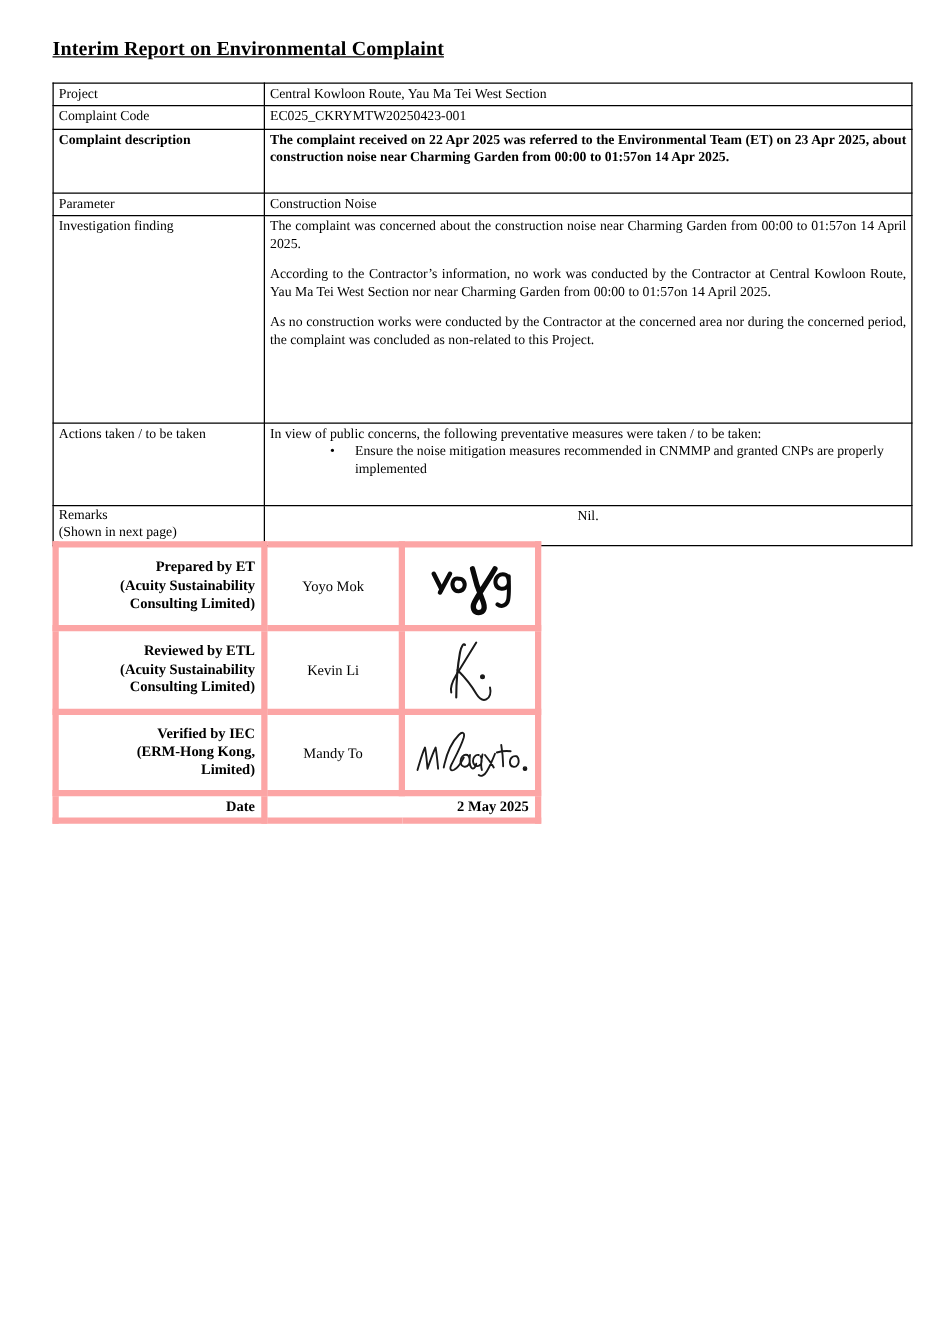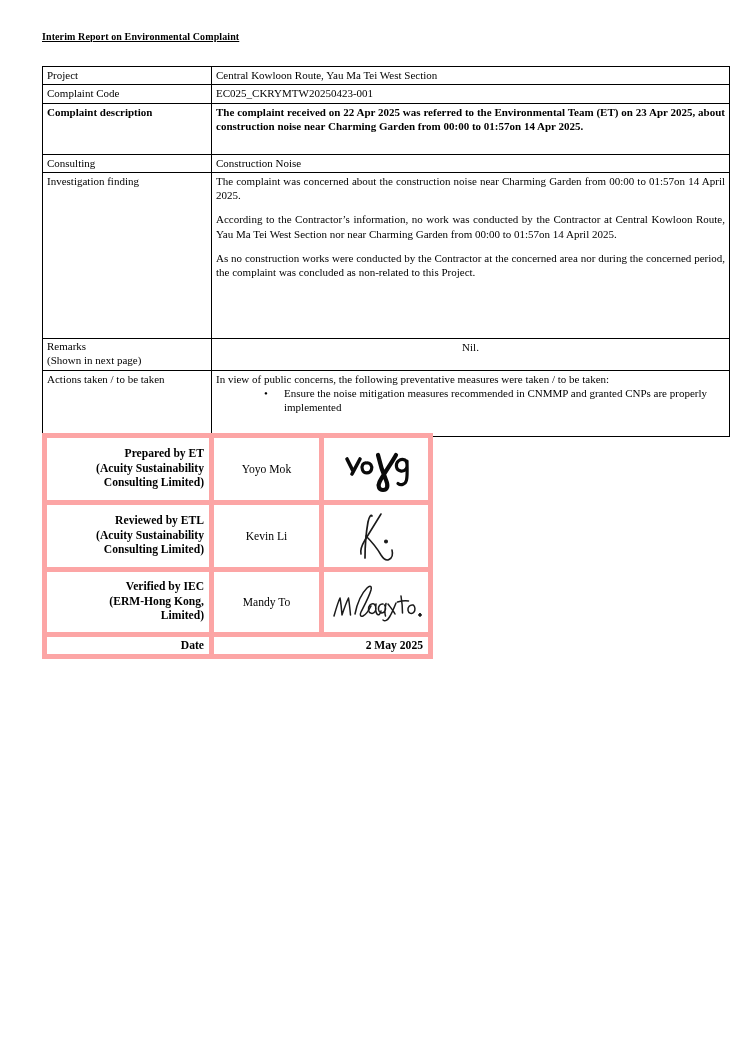--- a/index.html
+++ b/index.html
@@ -23,21 +23,21 @@
     top: 0;
     width: 751px;
     height: 1060px;
   }
 
   
   .doc-title {
     position: absolute;
     left: 42px;
     top: 31px;
-    font-size: 10px;
+    font-size: 16px;
     font-weight: bold;
     text-decoration: underline;
     letter-spacing: 0.1px;
     white-space: nowrap;
   }
 
   
   .main-table {
     position: absolute;
     left: 42px;
@@ -168,49 +168,49 @@
         <td class="cell-label">Complaint Code</td>
         <td class="cell-value">EC025_CKRYMTW20250423-001</td>
       </tr>
 
       <tr>
         <td class="cell-label tall-desc">Complaint description</td>
         <td class="cell-value tall-desc">The complaint received on 22 Apr 2025 was referred to the Environmental Team (ET) on 23 Apr 2025, about construction noise near Charming Garden from 00:00 to 01:57on 14 Apr 2025.</td>
       </tr>
 
       <tr>
-        <td class="cell-label">Consulting</td>
+        <td class="cell-label">Parameter</td>
         <td class="cell-value">Construction Noise</td>
       </tr>
 
       <tr>
         <td class="cell-label tall-find">Investigation finding</td>
         <td class="cell-value tall-find">
           <p class="para">The complaint was concerned about the construction noise near Charming Garden from 00:00 to 01:57on 14 April 2025.</p>
           <p class="para">According to the Contractor’s information, no work was conducted by the Contractor at Central Kowloon Route, Yau Ma Tei West Section nor near Charming Garden from 00:00 to 01:57on 14 April 2025.</p>
           <p class="para">As no construction works were conducted by the Contractor at the concerned area nor during the concerned period, the complaint was concluded as non-related to this Project.</p>
         </td>
-      </tr>
-
-      <tr>
-        <td class="cell-label tall-rem label-2line">
-          <span>Remarks</span><br>
-          <span>(Shown in next page)</span>
-        </td>
-        <td class="cell-value tall-rem remarks-value">Nil.</td>
       </tr>
 
       <tr>
         <td class="cell-label tall-act">Actions taken / to be taken</td>
         <td class="cell-value tall-act">
           <p class="para">In view of public concerns, the following preventative measures were taken / to be taken:</p>
           <ul class="bullet-list">
             <li>Ensure the noise mitigation measures recommended in CNMMP and granted CNPs are properly implemented</li>
           </ul>
         </td>
+      </tr>
+
+      <tr>
+        <td class="cell-label tall-rem label-2line">
+          <span>Remarks</span><br>
+          <span>(Shown in next page)</span>
+        </td>
+        <td class="cell-value tall-rem remarks-value">Nil.</td>
       </tr>
 
     </tbody>
   </table>
 
   <table class="sig-table">
     <colgroup>
       <col class="sig-col-role">
       <col class="sig-col-name">
       <col class="sig-col-sign">

